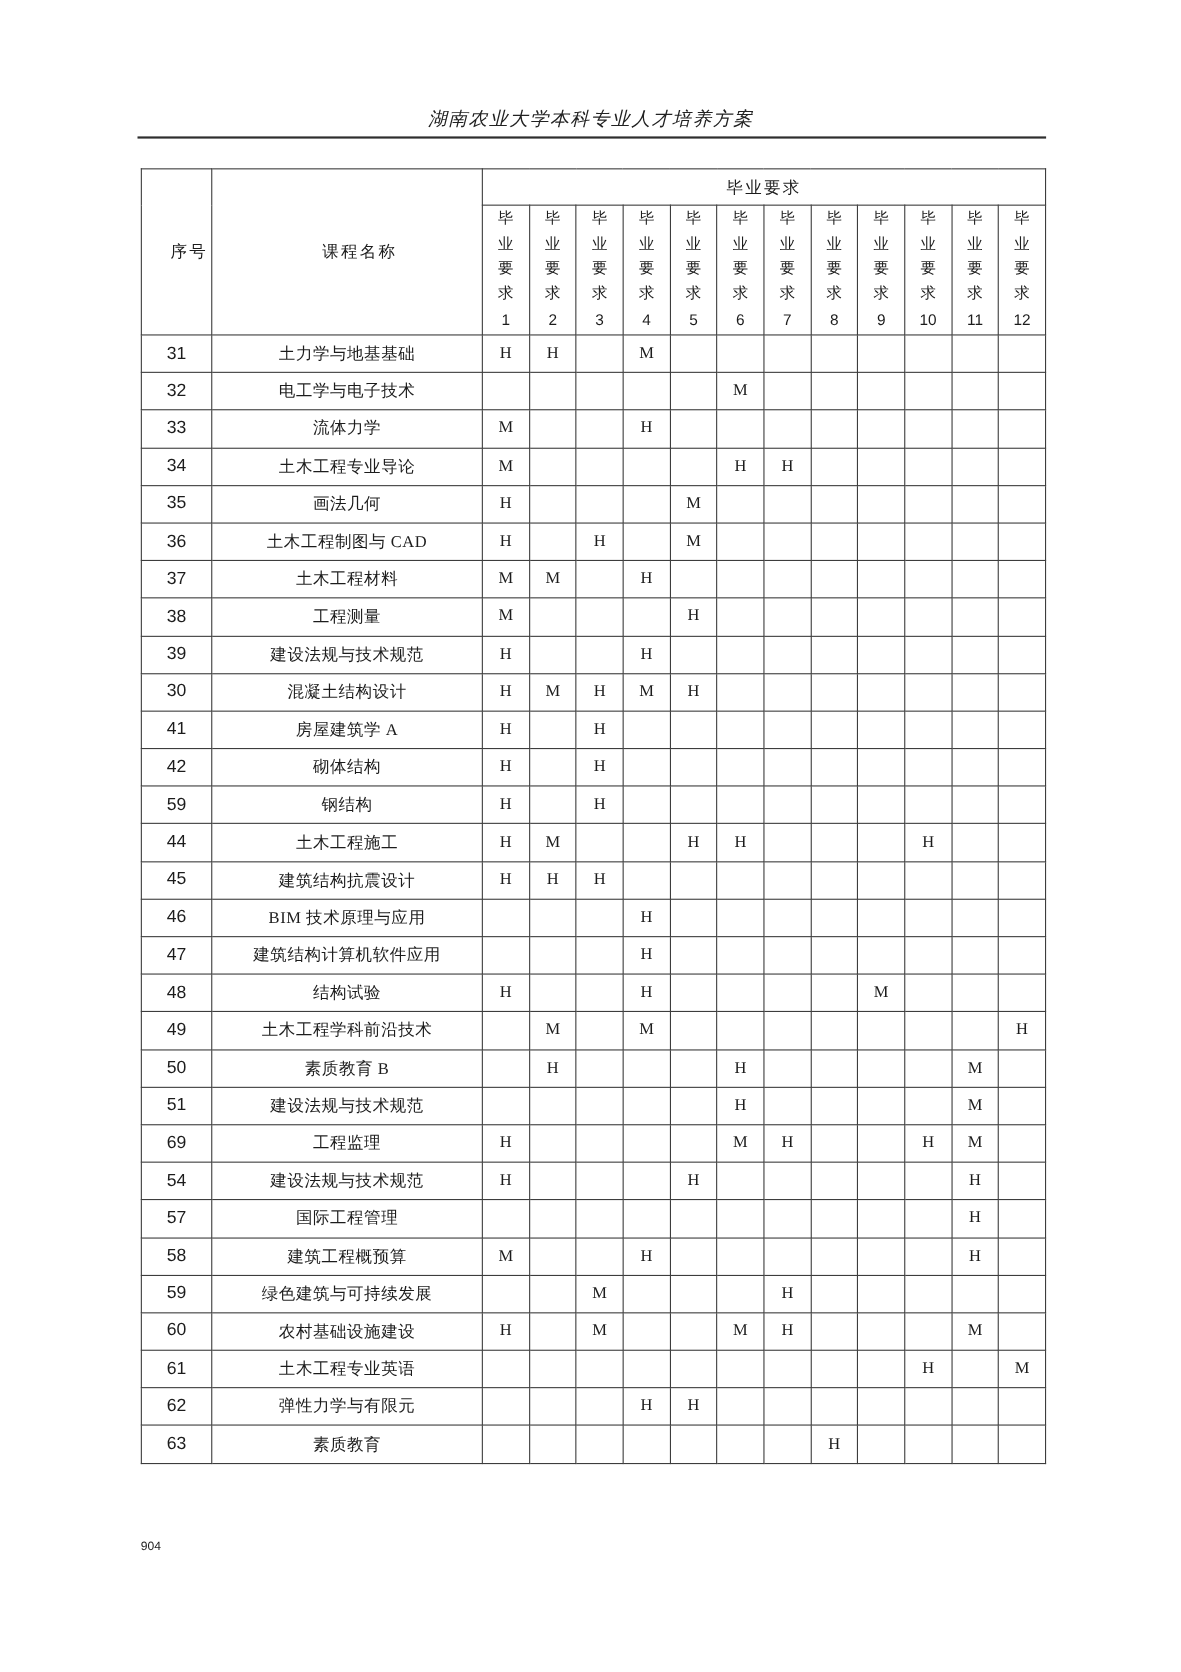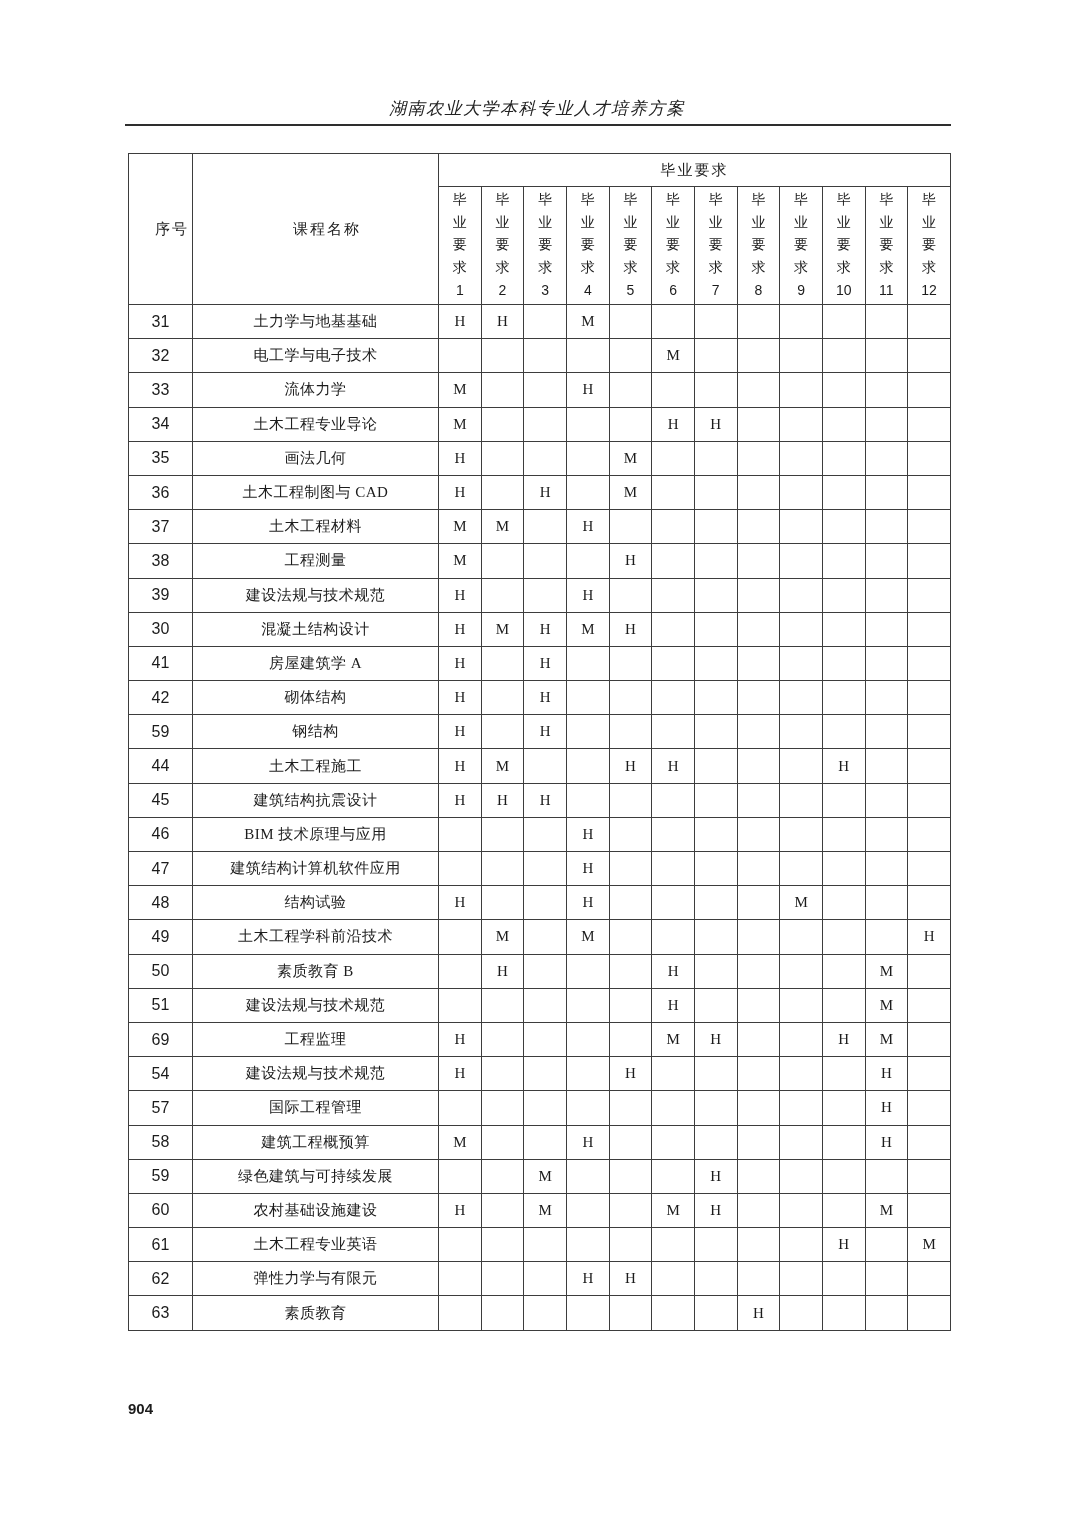--- a/index.html
+++ b/index.html
@@ -58,23 +58,22 @@
   .td-serial {
     font-family: "Liberation Sans", "DejaVu Sans", sans-serif;
     font-size: 16px;
   }
   .td-course { font-size: 15px; letter-spacing: 0.5px; }
   .td-mark { font-size: 15px; }
 
   .page-number {
     position: absolute; left: 128px; top: 1400px;
     font-family: "Liberation Sans", "DejaVu Sans", sans-serif;
-    font-size: 15px;
+    font-size: 11px;
     color: #1c1c1c;
-    font-weight: bold;
   }
 </style>
 </head>
 <body>
 
 <div class="page">
 
   <div class="doc-title">湖南农业大学本科专业人才培养方案</div>
   <div class="title-rule"></div>
 

